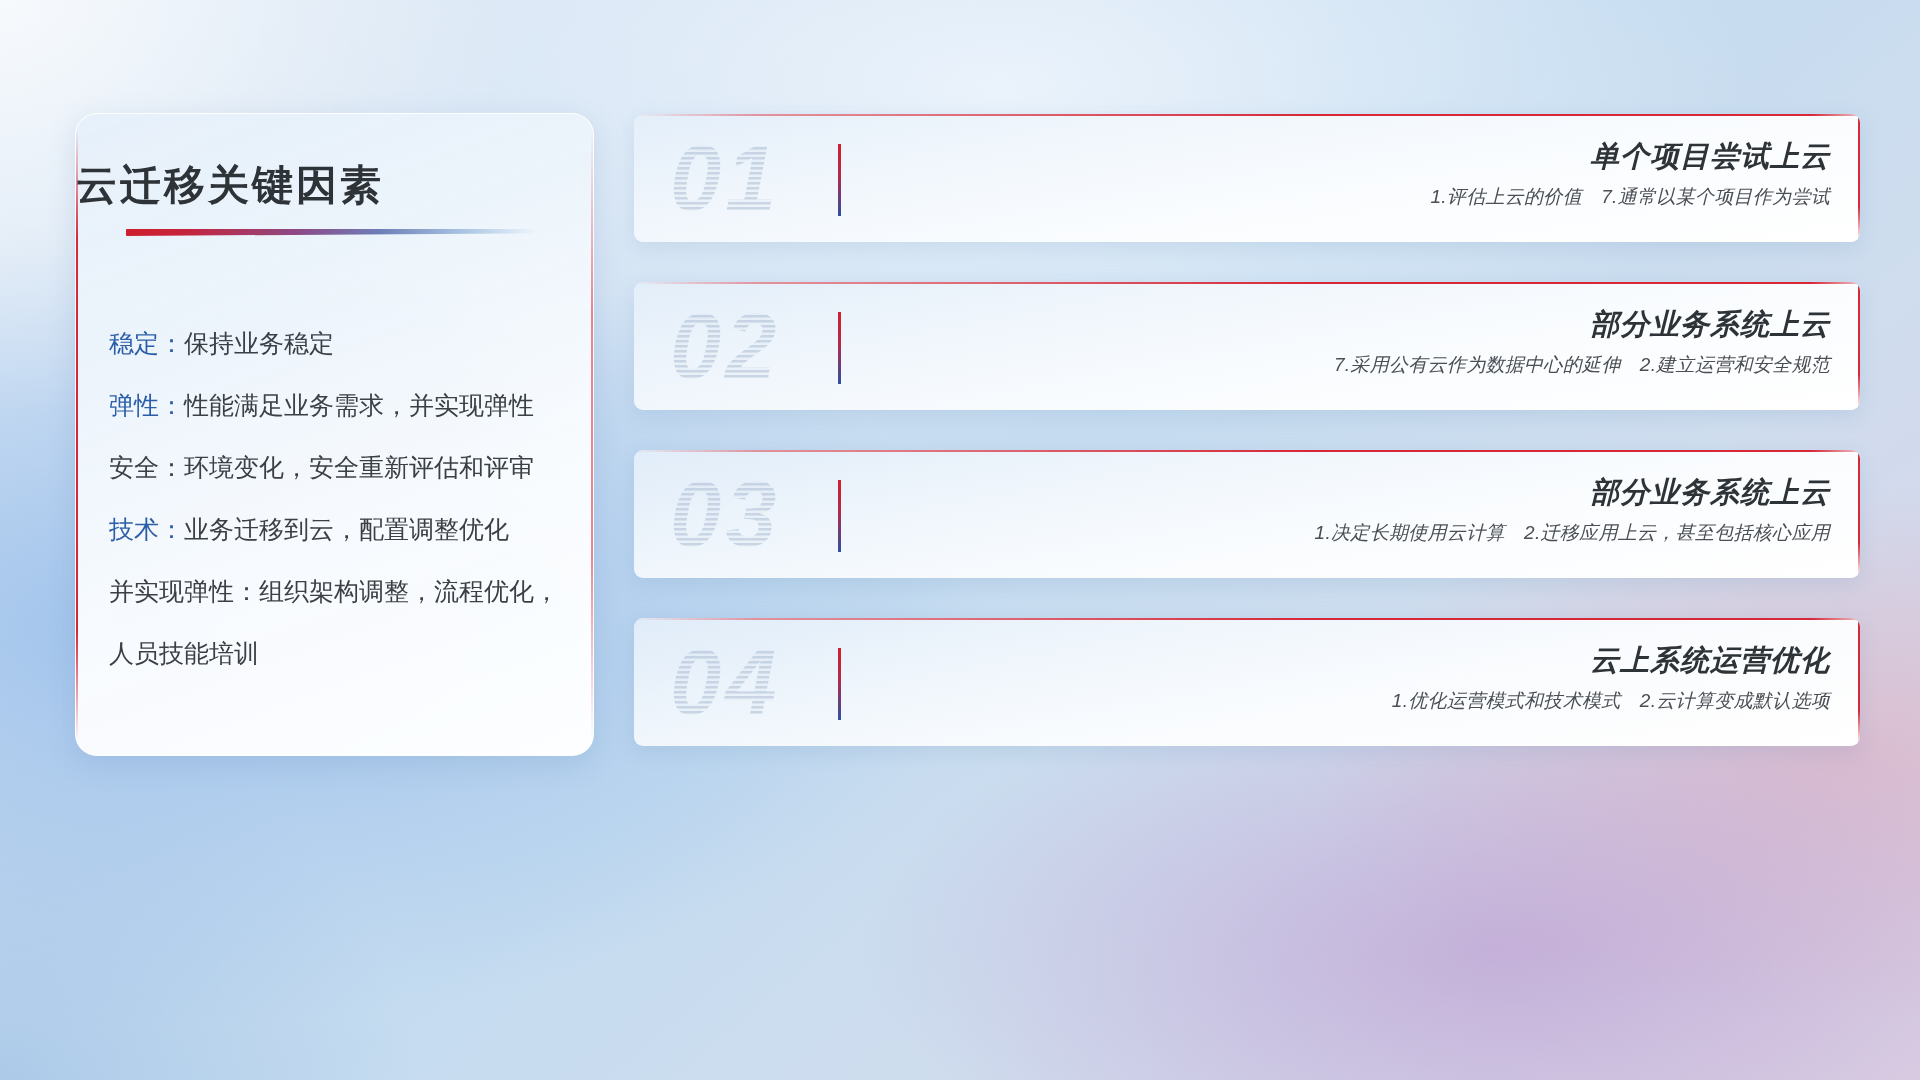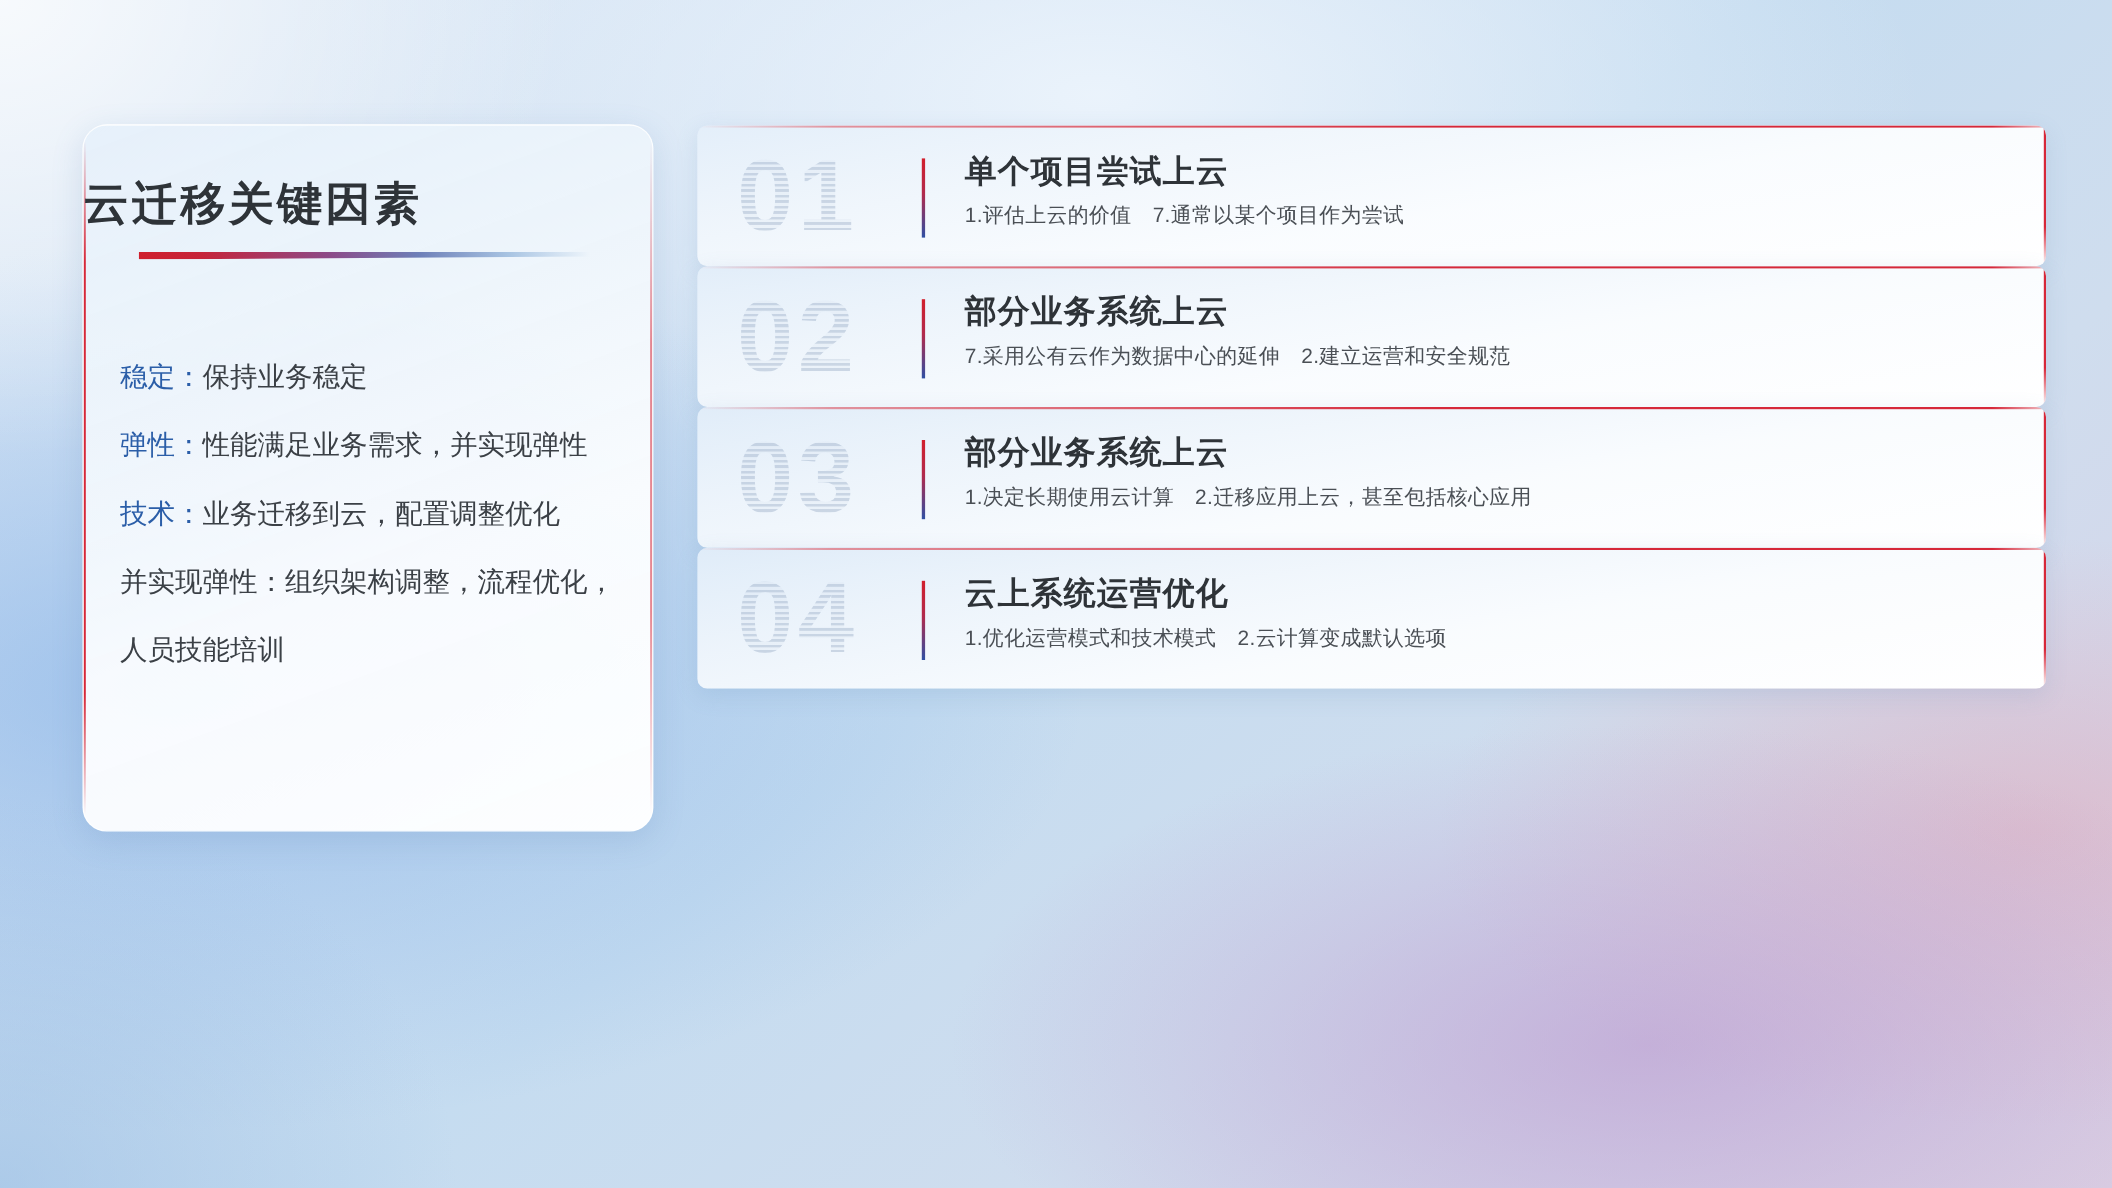--- a/index.html
+++ b/index.html
@@ -46,40 +46,41 @@
   }
   .lp-list{position:absolute;left:33px;top:198px;right:20px;}
   .lp-row{font-size:25px;line-height:62px;color:#3b4046;white-space:nowrap;}
   .lp-row .k{color:#2b5ea8;margin-top:15px;}
   .lp-row.dark .k{color:#3b4046;}
   .lp-row.wrap{white-space:normal;line-height:62px;}
 
   
   .cards{position:absolute;left:634px;top:114px;width:1226px;}
   .card{
-    position:relative;height:128px;border-radius:9px;
+    position:relative;height:128px;margin-bottom:40px;border-radius:9px;
     background:linear-gradient(170deg, rgba(228,239,250,0.90) 0%, rgba(240,246,252,0.93) 26%, rgba(251,253,255,0.96) 58%, #ffffff 100%);
     box-shadow:0 6px 20px rgba(95,135,180,0.16);
     overflow:hidden;
+    font-style:italic;
   }
   .card::before{content:"";position:absolute;left:0;right:0;top:0;height:2px;
     background:linear-gradient(90deg,rgba(214,40,57,0) 0%,rgba(221,70,82,0.55) 10%,#d62839 55%,#d62839 96%,rgba(214,40,57,0.3) 100%);}
   .card::after{content:"";position:absolute;right:0;top:0;bottom:0;width:2px;
     background:linear-gradient(180deg,#d62839 0%,#d62839 72%,rgba(214,40,57,0) 100%);}
   .card-num{
     position:absolute;left:36px;top:8px;width:170px;height:112px;
     font-size:92px;font-weight:bold;line-height:112px;letter-spacing:4px;
     color:rgba(150,170,195,0.42);
     -webkit-mask-image:repeating-linear-gradient(180deg,#000 0px,#000 2px,rgba(0,0,0,0.12) 3px,rgba(0,0,0,0.12) 5px);
             mask-image:repeating-linear-gradient(180deg,#000 0px,#000 2px,rgba(0,0,0,0.12) 3px,rgba(0,0,0,0.12) 5px);
     user-select:none;
   }
   .card-bar{position:absolute;left:204px;top:30px;width:3px;height:72px;
     background:linear-gradient(180deg,#d21f2c 0%,#b12a4c 45%,#2f4fa3 100%);}
-  .card-body{position:absolute;left:243px;top:22px;right:30px;}
+  .card-body{position:absolute;left:243px;top:22px;right:30px;text-align:right;}
   .card-title{font-size:29px;font-weight:bold;color:#2e3338;letter-spacing:1px;line-height:40px;}
   .card-sub{font-size:19px;color:#4a4f55;line-height:34px;margin-top:4px;letter-spacing:0.3px;}
 </style>
 </head>
 <body>
 
 <div class="bg">
   <div class="bg-tl"></div>
   <div class="bg-bl"></div>
 </div>
@@ -90,20 +91,23 @@
   <div class="lp-list">
 
     <div class="lp-row">
       <span class="k">稳定：</span><span>保持业务稳定</span>
     </div>
 
     <div class="lp-row">
       <span class="k">弹性：</span><span>性能满足业务需求，并实现弹性</span>
     </div>
 
+    <div class="lp-row dark">
+      <span class="k">安全：</span><span>环境变化，安全重新评估和评审</span>
+    </div>
 
     <div class="lp-row">
       <span class="k">技术：</span><span>业务迁移到云，配置调整优化</span>
     </div>
 
     <div class="lp-row dark wrap">
       <span class="k">并实现弹性：</span><span>组织架构调整，流程优化，人员技能培训</span>
     </div>
 
   </div>

